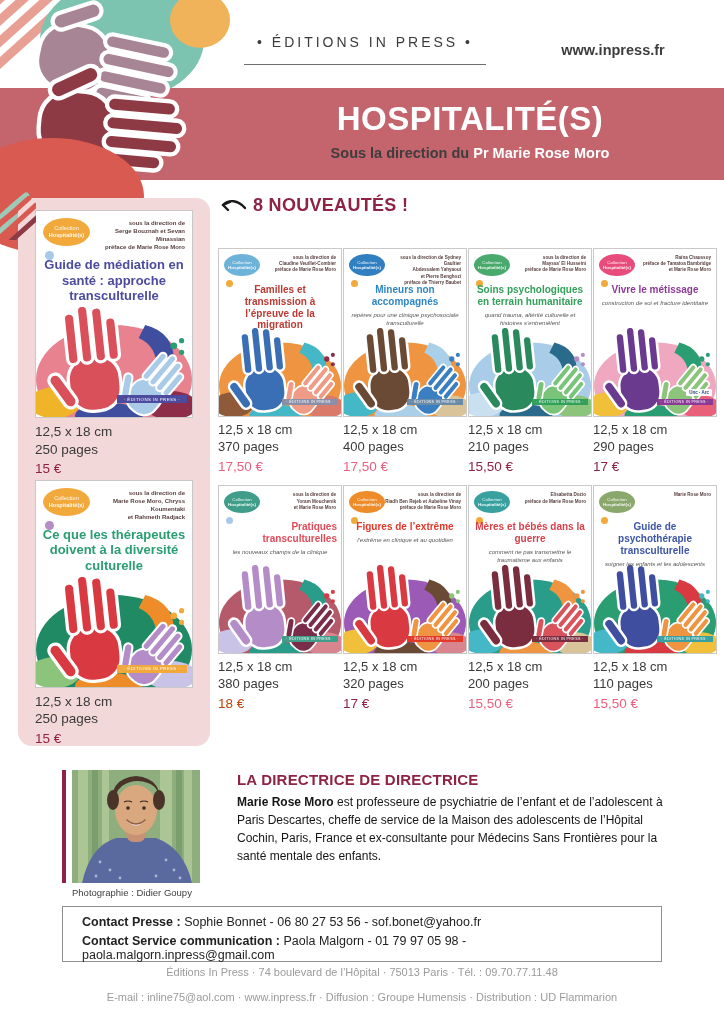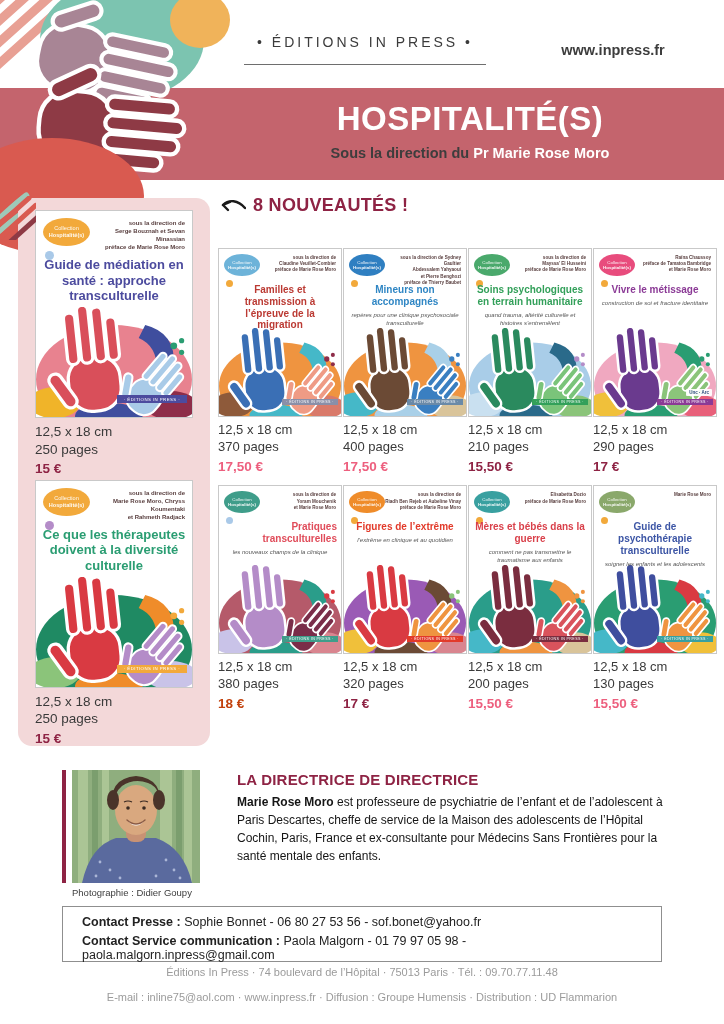--- a/index.html
+++ b/index.html
@@ -58,21 +58,21 @@
   .art { position:absolute; left:0; right:0; bottom:0; width:100%; height:88px; z-index:1; }
   .book.large .art { height:110px; }
   .strip { position:absolute; right:3px; bottom:11px; width:56px; height:6px; z-index:4;
            color:#fff; font-size:3.6px; display:flex; align-items:center; justify-content:center;
            letter-spacing:.4px; white-space:nowrap; overflow:hidden; }
   .book.large .strip { right:5px; bottom:14px; width:70px; height:8px; font-size:4.4px; }
   .logos { position:absolute; right:4px; bottom:20px; z-index:4; background:rgba(255,255,255,.92);
            border-radius:1px; font-size:4.5px; font-weight:bold; color:#2a4a7a; padding:1px 3px; }
   .specs { margin-top:5px; font-size:13px; color:#3a3a3a; line-height:1.3; }
   .book.large .specs { font-size:13.5px; }
-  .price { font-weight:bold; margin-top:2px; font-size:13.5px; }
+  .price { font-weight:normal; margin-top:2px; font-size:13.5px; }
   
   .director-bar { position:absolute; left:62px; top:770px; width:4px; height:113px;
                   background:var(--accent-maroon,#8e2344); }
   .director-photo { position:absolute; left:72px; top:770px; width:128px; height:113px; }
   .photo-caption { position:absolute; left:72px; top:887px; font-size:9.5px; color:#3d3d3d; }
   .director-heading { position:absolute; left:237px; top:771px; font-size:15px; font-weight:bold;
                       color:var(--accent-maroon,#8e2344); letter-spacing:.2px; }
   .director-bio { position:absolute; left:237px; top:793px; width:432px; font-size:12px;
                   line-height:1.5; color:#151515; }
   .director-bio .name { font-weight:bold; }
@@ -529,21 +529,21 @@
   <g fill="#45b8c8">
     <circle cx="106" cy="30" r="2.6"></circle>
               <circle cx="112" cy="26" r="2"></circle>
               <circle cx="112" cy="35" r="2"></circle>
   </g>
           </svg>
         <div class="strip" style="background: rgb(57, 160, 160);">· ÉDITIONS IN PRESS ·</div>
       </div>
       <div class="specs">
         <div class="size">12,5 x 18 cm</div>
-        <div class="pages">130 pages</div>
+        <div class="pages">110 pages</div>
         <div class="price" style="color: rgb(237, 95, 126);">15,50 €</div>
       </div>
     </div>
     </div>
 
   <div class="director-bar"></div>
   <svg class="director-photo" viewBox="0 0 128 113" preserveAspectRatio="none">
     <rect width="128" height="113" fill="#8fae7e"></rect>
     <g fill="#b7cf9f" opacity=".7">
         <rect x="6" width="10" height="113"></rect>

